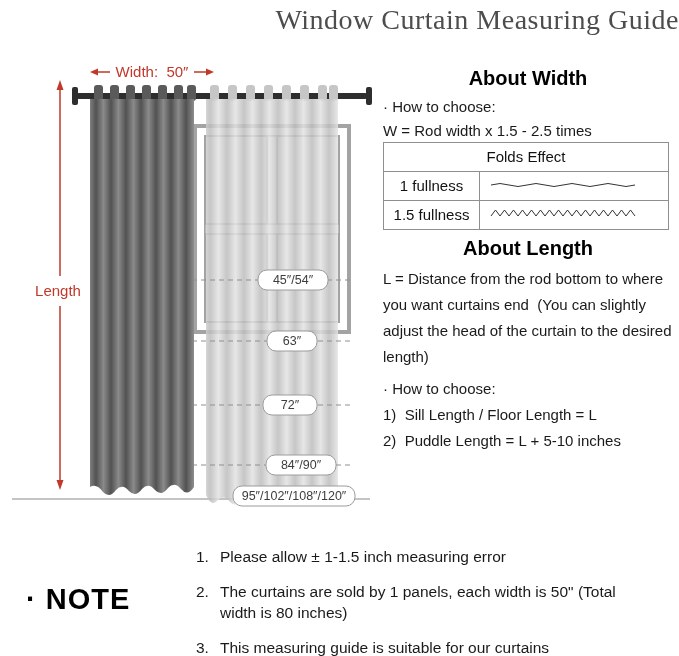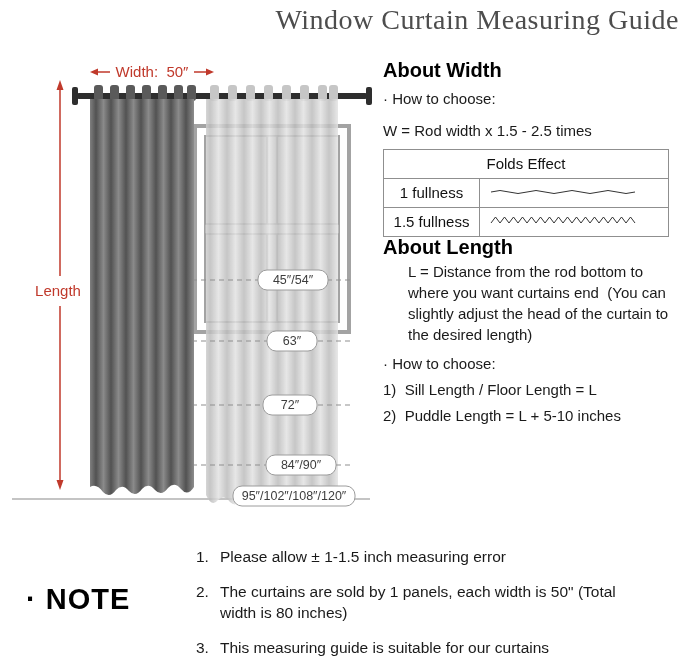--- a/index.html
+++ b/index.html
@@ -12,28 +12,28 @@
     font-family:"Liberation Serif",serif;font-size:28px;color:#4d4d4d;letter-spacing:.5px;
   }
   .illustration{position:absolute;left:6px;top:54px;}
   svg{font-family:"Liberation Sans",sans-serif;}
   .svg-red-text{fill:#c0392b;font-size:15px;}
   .tag-text{fill:#3d3d3d;font-size:12.5px;text-anchor:middle;}
   .tag-box{fill:#ffffff;stroke:#9c9c9c;stroke-width:1;}
   .dash-line{stroke:#909090;stroke-width:1.2;stroke-dasharray:5 4;fill:none;}
 
   .right-col{position:absolute;left:383px;top:60px;width:290px;font-size:15px;line-height:20px;}
-  .right-col h2{font-size:20px;font-weight:bold;margin:0;color:#000;}
+  .right-col h2{font-size:20px;font-weight:bold;margin:8px;color:#000;text-align:center;}
   .right-col .line{margin-top:9px;}
-  .right-col .formula{margin-top:12px;}
-  .folds-table{margin-top:8px;border-collapse:collapse;width:286px;}
+  .right-col .formula{margin-top:4px;}
+  .folds-table{margin-top:1px;border-collapse:collapse;width:286px;}
   .folds-table td{border:1px solid #8f8f8f;padding:4px 6px;text-align:center;font-size:15px;color:#111;}
   .folds-table td.wave-cell{padding:3px 8px;text-align:left;}
   .about-length-h{margin-top:30px;}
-  .measure-text{margin-top:4px;line-height:21px;margin-left:25px;}
+  .measure-text{margin-top:4px;line-height:26px;}
   .choose-item{margin-top:6px;}
 
   .note-heading{
     position:absolute;left:26px;top:583px;font-size:29px;font-weight:bold;color:#000;letter-spacing:1px;
   }
   .note-items{position:absolute;left:196px;top:546px;width:424px;font-size:15.5px;line-height:21px;}
   .note-item{display:flex;margin-top:0;}
   .note-item + .note-item{margin-top:14px;}
   .note-item .num{width:24px;flex:0 0 24px;}
   .note-item .txt{flex:1;}

